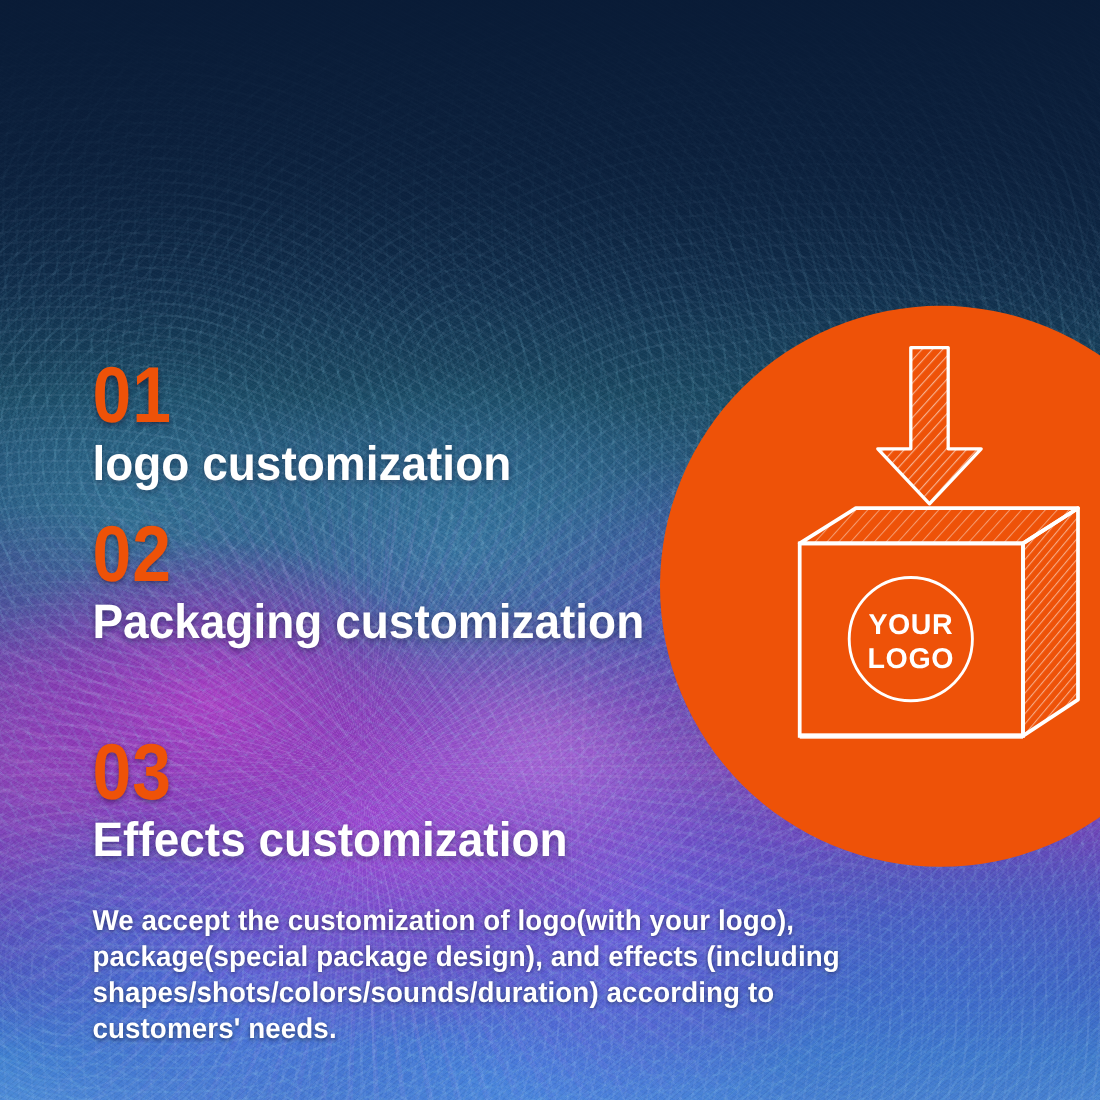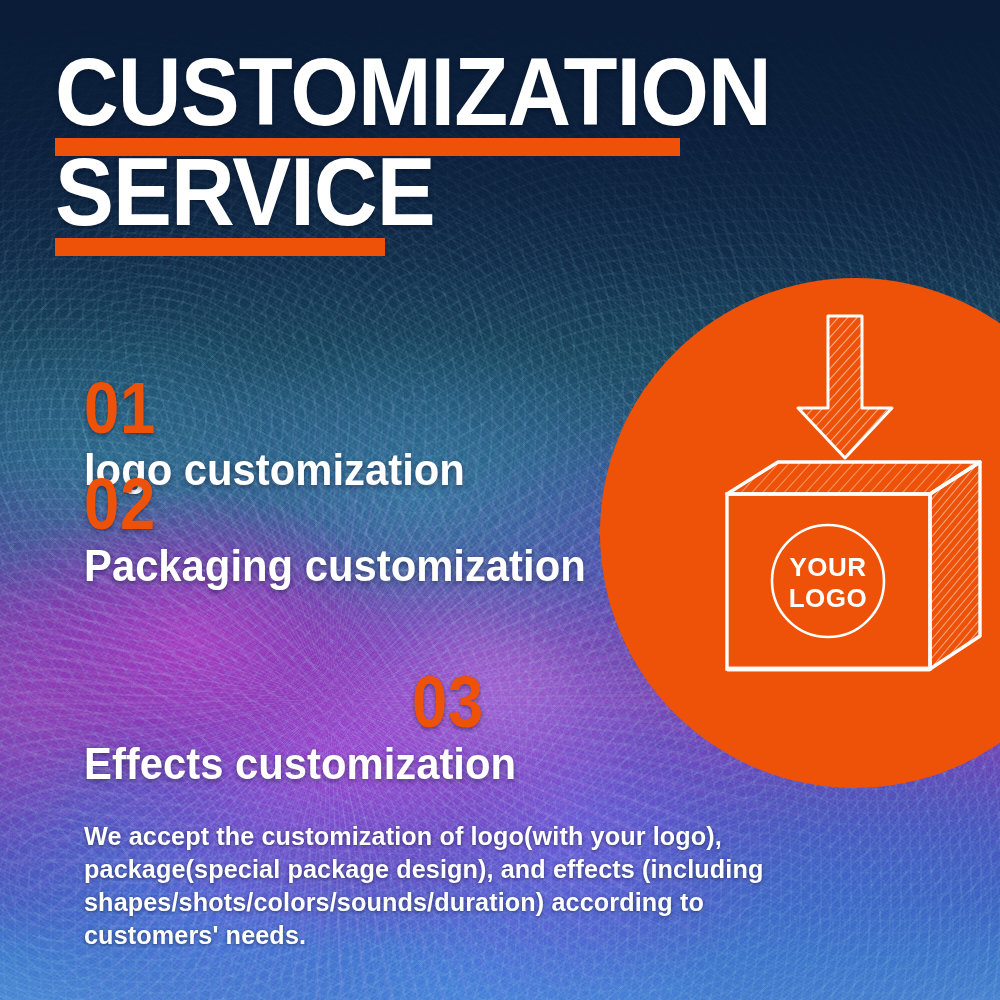--- a/index.html
+++ b/index.html
@@ -129,23 +129,23 @@
     text-shadow: 0 2px 6px rgba(5,15,35,.55);
   }
   #headline-line-2 { margin-top: 4px; }
 
   
   .service-item {
     position: absolute;
     left: 84px;
     z-index: 6;
   }
-  #service-1 { top: 324px; margin-top: 48px; }
+  #service-1 { top: 324px; }
   #service-2 { top: 468px; }
-  #service-3 { top: 666px; text-align: right; }
+  #service-3 { top: 666px; }
 
   .service-number {
     display: block;
     color: #ee5208;
     font-family: "Liberation Sans Narrow", "Liberation Sans", sans-serif;
     font-weight: 700;
     font-size: 72px;
     line-height: 72px;
     letter-spacing: 1px;
     transform: scaleX(.88);
@@ -238,26 +238,20 @@
 
 <div id="banner">
 
   <div class="bg-layer" id="bg-base"></div>
   <div class="bg-layer" id="bg-blooms"></div>
   <div class="bg-layer" id="bg-streaks"></div>
   <div class="bg-layer" id="bg-wisps"></div>
   <div class="bg-layer" id="bg-grain"></div>
   <div class="bg-layer" id="bg-topshade"></div>
 
-  <div id="headline">
-    <div class="headline-bar" id="bar-1"></div>
-    <div class="headline-bar" id="bar-2"></div>
-    <span class="headline-text" id="headline-line-1">CUSTOMIZATION</span>
-    <span class="headline-text" id="headline-line-2">SERVICE</span>
-  </div>
 
   <div class="service-item" id="service-1">
     <span class="service-number">01</span>
     <span class="service-label">logo customization</span>
     <span class="service-reflection">logo customization</span>
   </div>
 
   <div class="service-item" id="service-2">
     <span class="service-number">02</span>
     <span class="service-label">Packaging customization</span>

